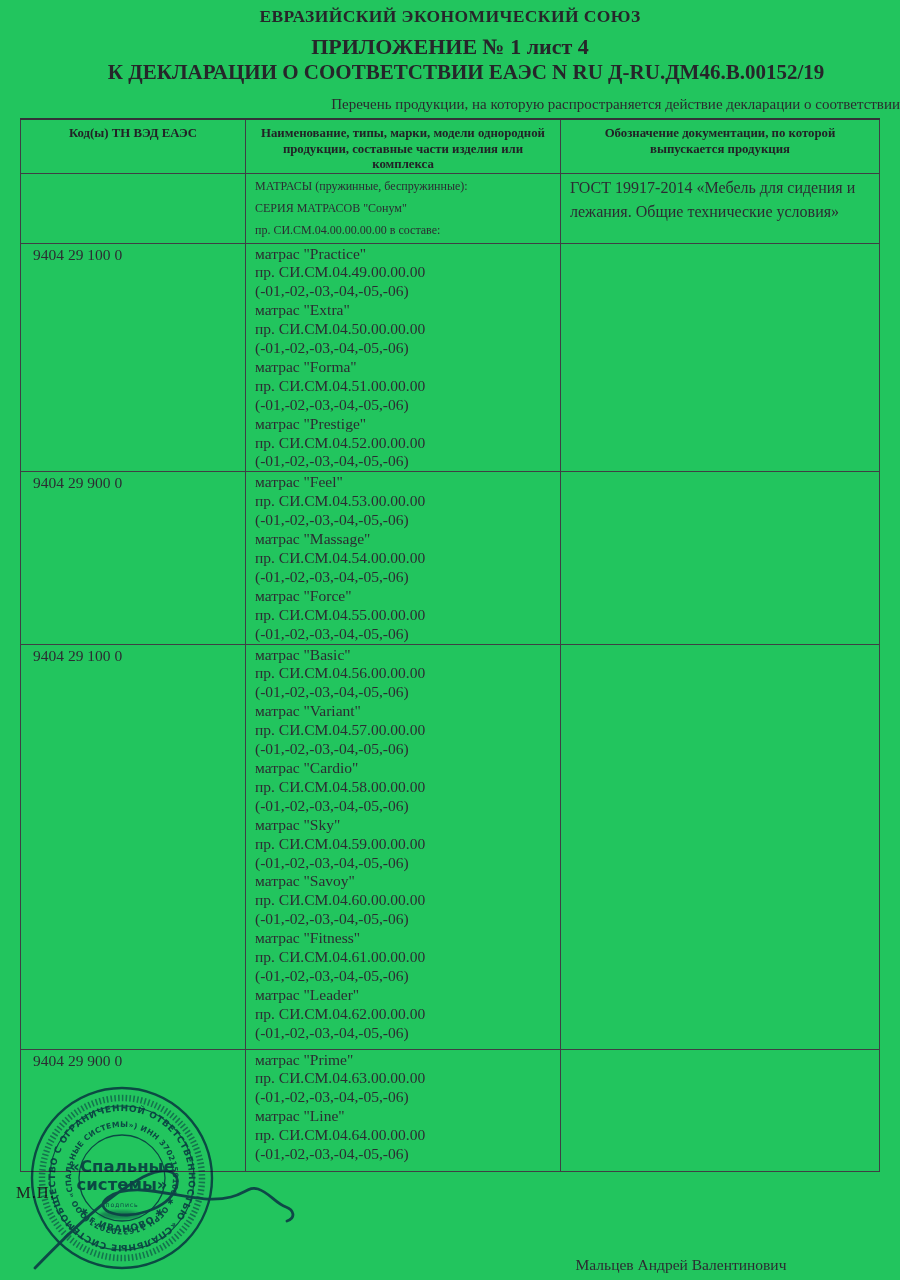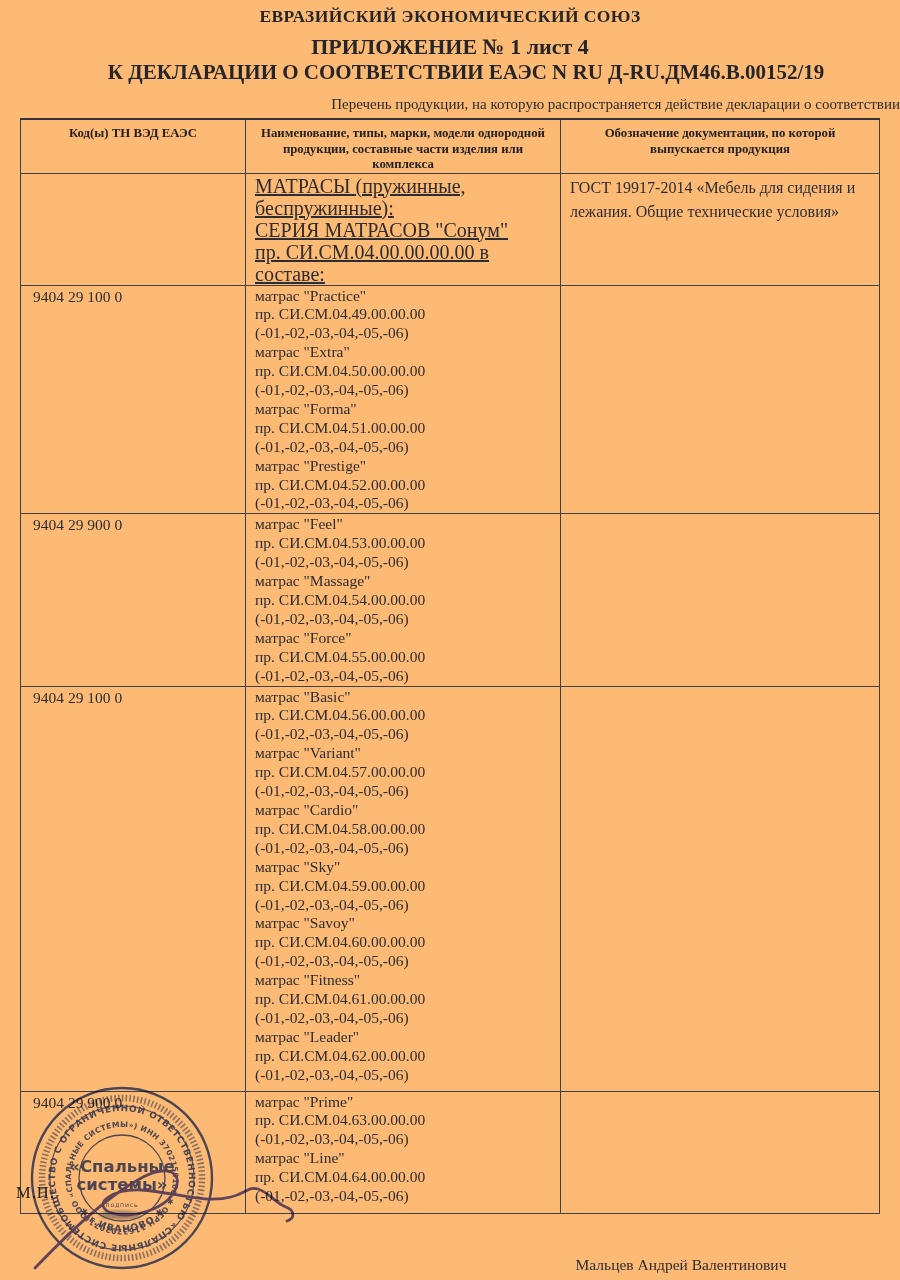--- a/index.html
+++ b/index.html
@@ -1,17 +1,17 @@
 <!DOCTYPE html>
 <html><head>
 <meta charset="utf-8">
 <style>
   html,body{margin:0;padding:0;background:#e8e8e8;}
   .page{
-    position:relative;width:900px;height:1280px;background:#fdba74;
+    position:relative;width:900px;height:1280px;background:#22c55e;
     font-family:"Liberation Serif", serif;color:#26262a;overflow:hidden;
     margin:0 auto;
   }
   .title{position:absolute;left:0;width:900px;text-align:center;font-weight:bold;}
   .t1{top:6px;font-size:17.5px;letter-spacing:.4px;}
   .t2{top:34px;font-size:22px;}
   .t3{top:60px;font-size:21px;margin-left:16px;}
   .subtitle{position:absolute;top:96px;left:0;width:900px;text-align:right;font-size:15px;font-weight:normal;color:#2b2b2e;}
 
   table.decl{
@@ -26,21 +26,21 @@
     font-size:12.8px;line-height:15.5px;font-weight:bold;text-align:center;
     padding:6px 14px 0 14px;color:#222226;
   }
   td.code{
     font-size:15.5px;padding:2px 4px 0 12px;color:#2c2c32;
   }
   td.prod{
     font-size:15.5px;line-height:18.9px;padding:1px 4px 0 9px;
     white-space:pre-line;color:#2c2c32;
   }
-  td.prod.first{font-size:20px;line-height:22px;text-decoration:underline;}
+  td.prod.first{font-size:12px;line-height:22px;}
   td.doc{
     font-size:16px;line-height:24px;padding:2px 7px 0 9px;color:#2c2c32;
   }
   tr.hr{height:52px;margin-left:24px;}
   tr.r0{height:70px;}
   tr.r1{height:225px;}
   tr.r2{height:170px;}
   tr.r3{height:405px;}
   tr.r4{height:122px;}
 

